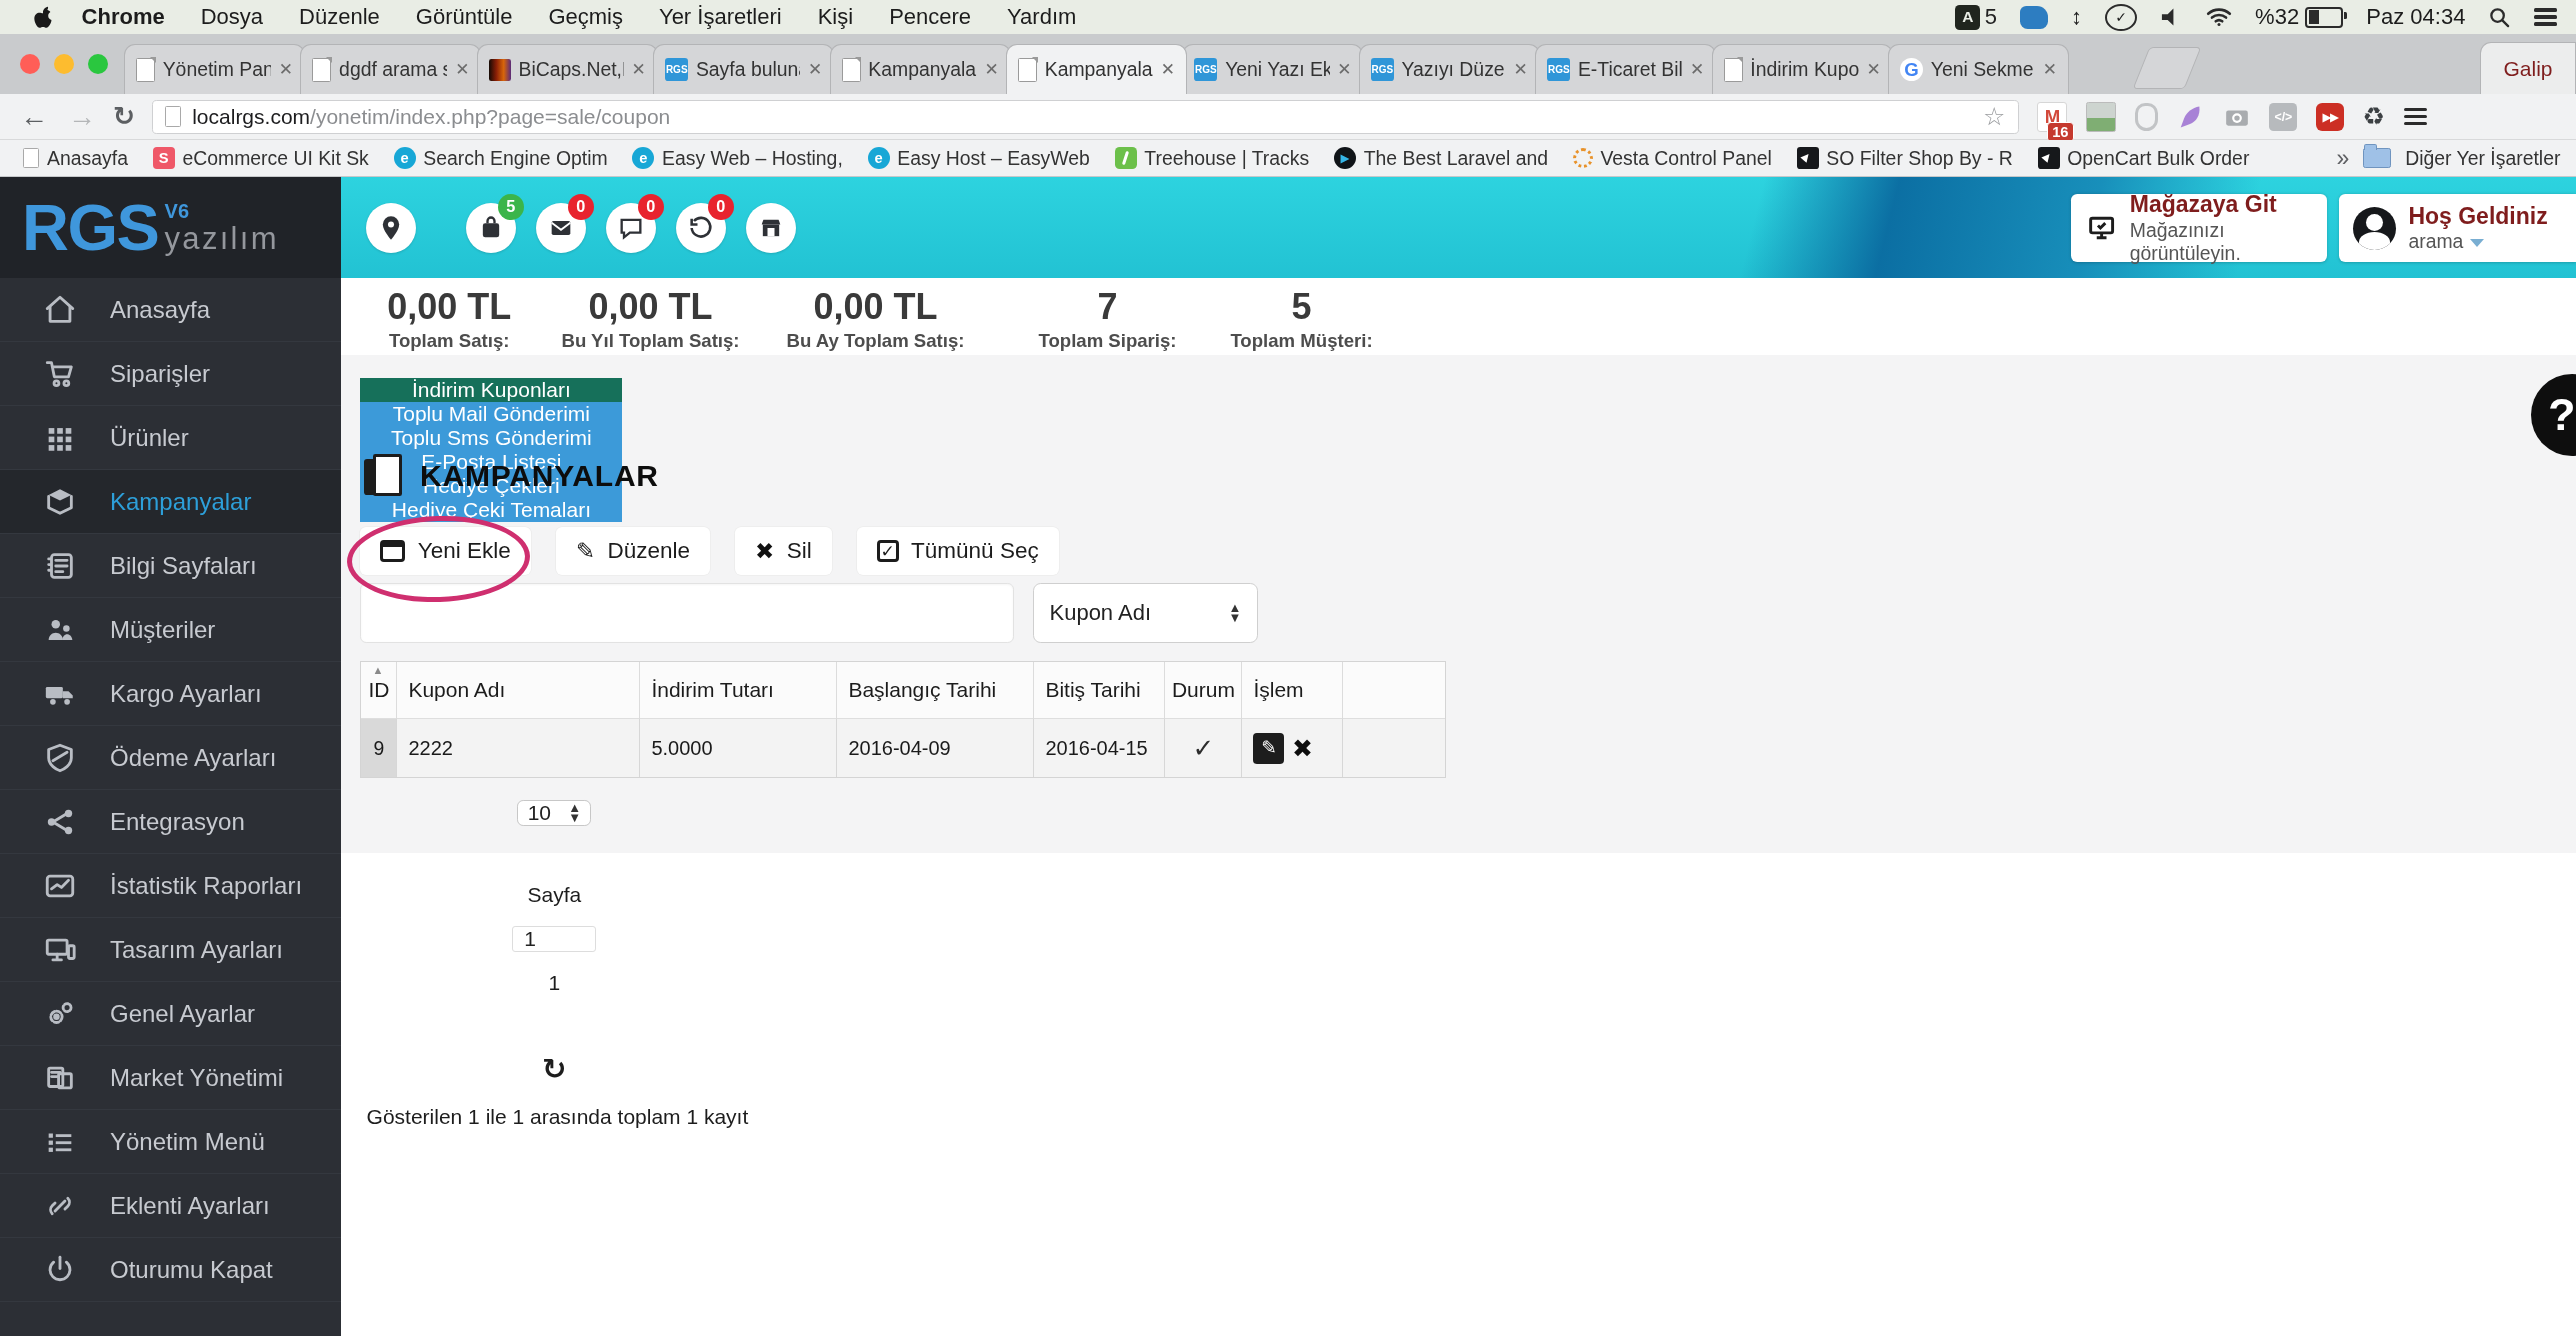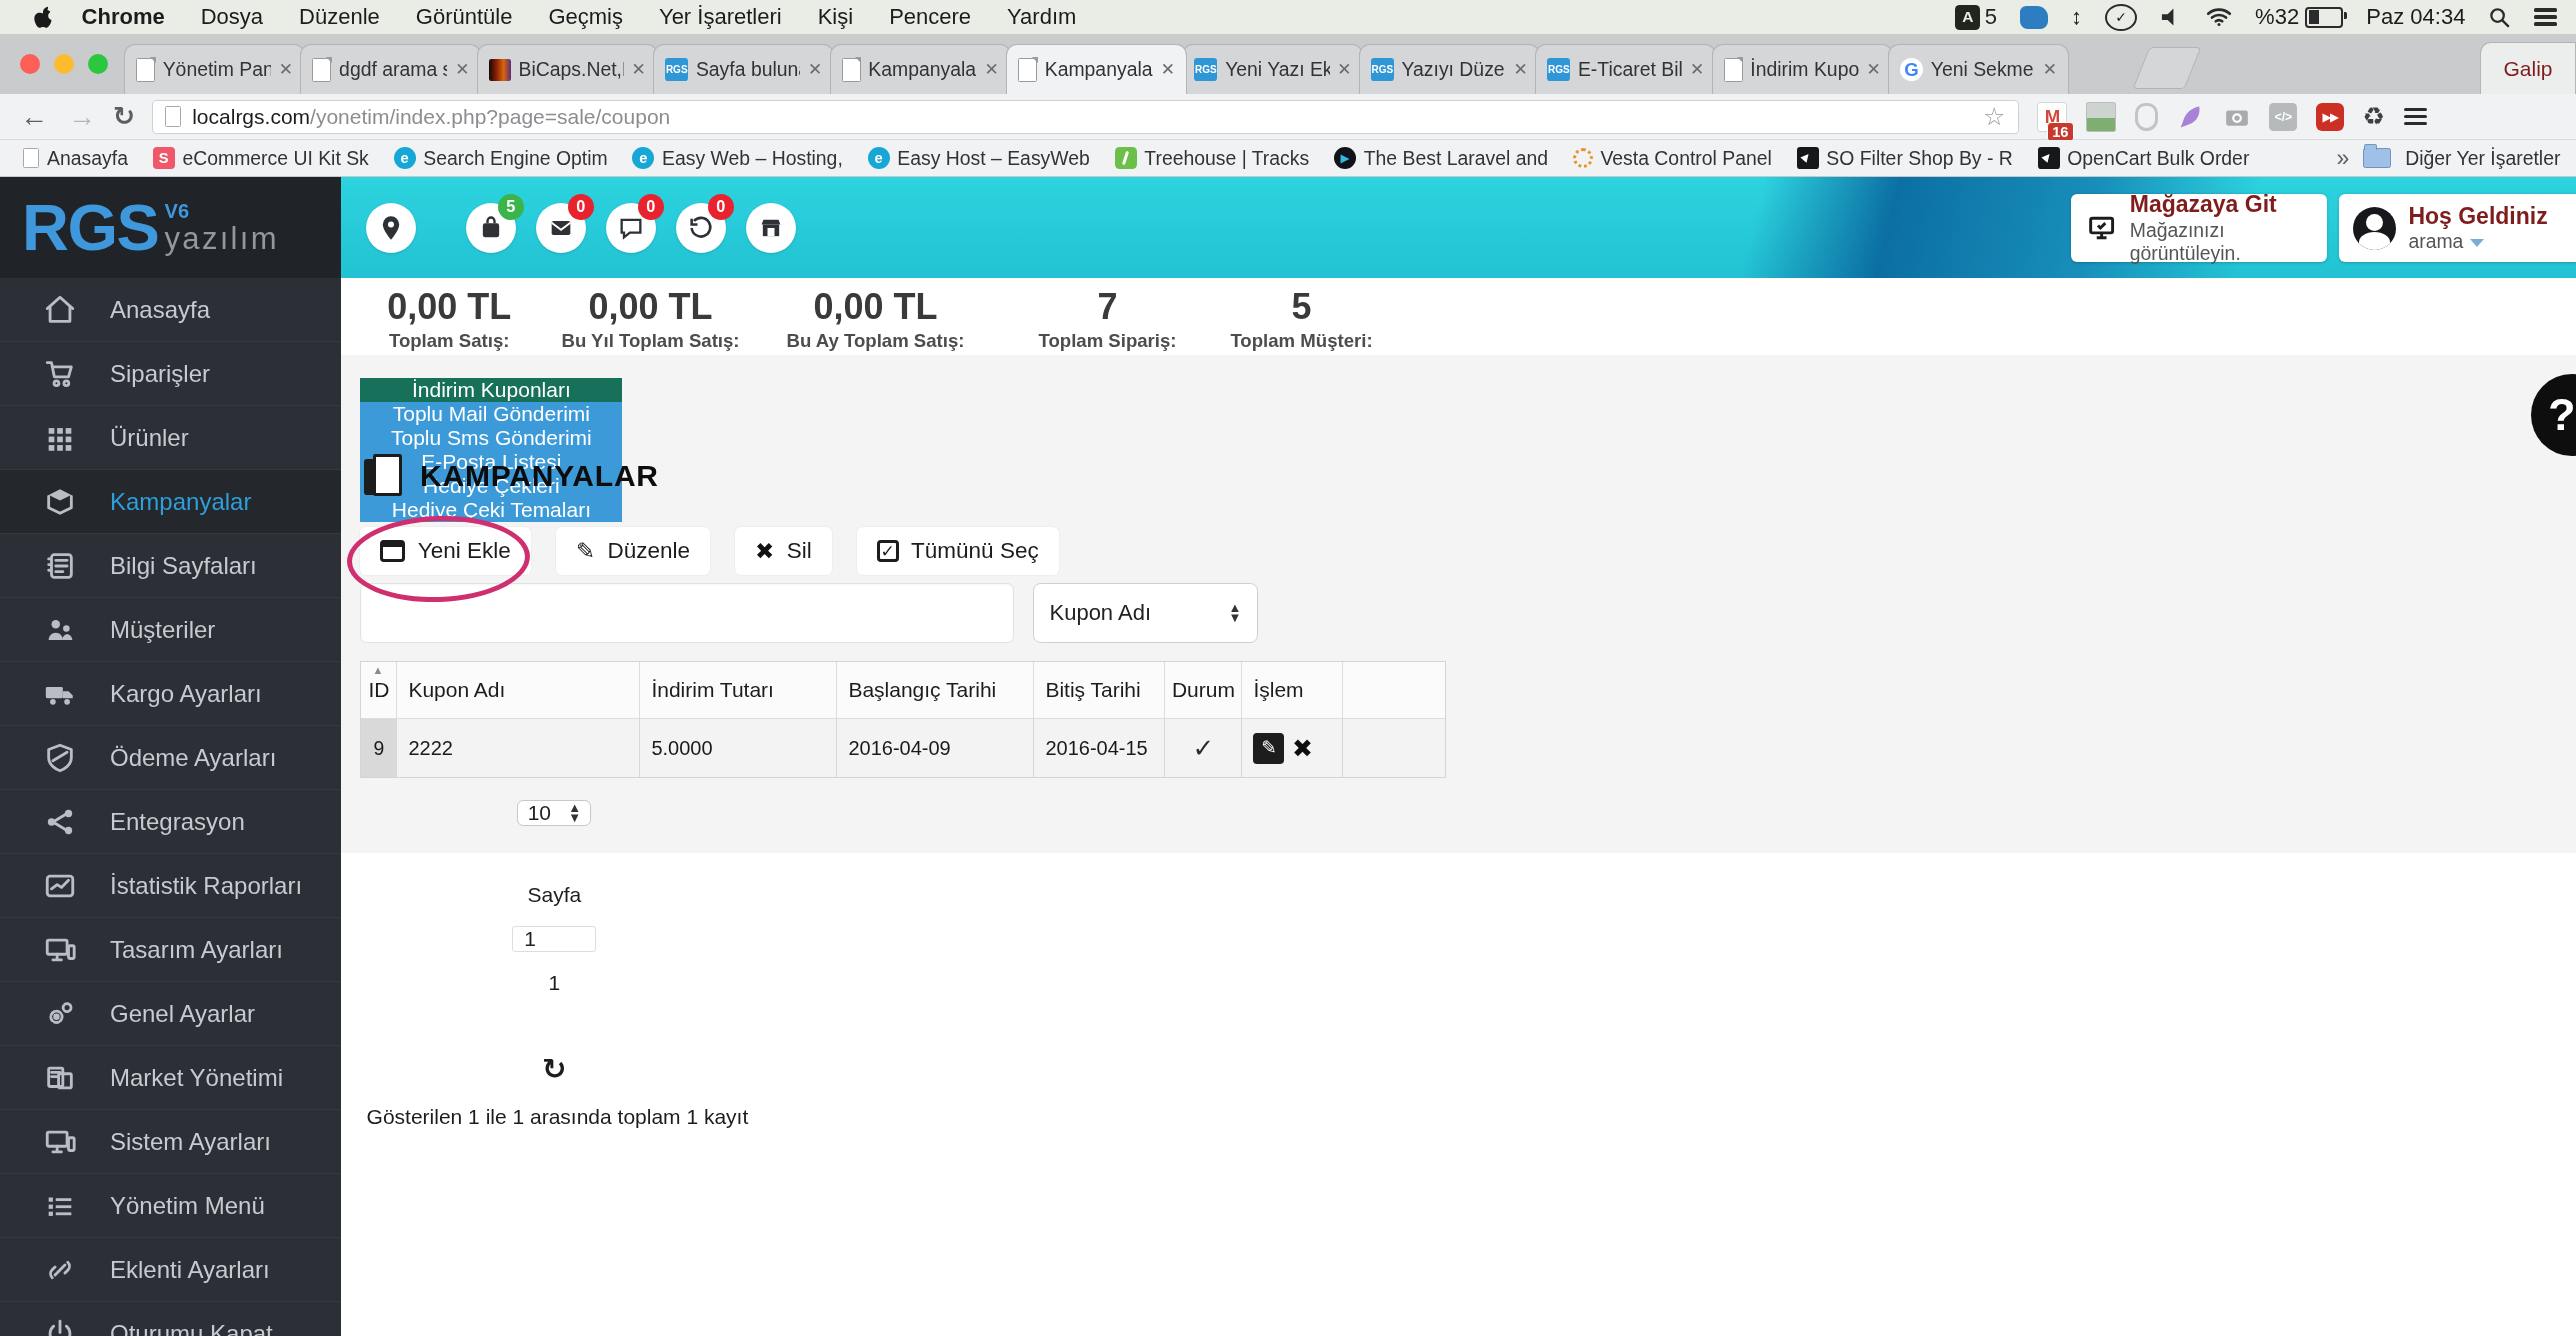--- a/index.html
+++ b/index.html
@@ -533,28 +533,20 @@
       </div>
       <div class="sitem">
         <svg viewBox="0 0 24 24" class="sicon">
             <rect x="4" y="5" width="10" height="13" rx="1"></rect>
             <rect x="11" y="9" width="9" height="10" rx="1"></rect>
             <path d="M6 8h6M6 11h4"></path>
           </svg>
         <span>Market Yönetimi</span>
       </div>
       <div class="sitem">
-        <svg viewBox="0 0 24 24" class="sicon">
-            <rect x="3" y="5" width="14" height="10" rx="1"></rect>
-            <path d="M7 19h6M10 15v4"></path>
-            <rect x="18" y="9" width="4" height="9" rx="1"></rect>
-          </svg>
-        <span>Sistem Ayarları</span>
-      </div>
-      <div class="sitem">
         <svg viewBox="0 0 24 24">
             <g class="sfill">
               <rect x="4" y="6" width="3" height="3"></rect>
               <rect x="4" y="11" width="3" height="3"></rect>
               <rect x="4" y="16" width="3" height="3"></rect>
               <rect x="9" y="6.5" width="11" height="2"></rect>
               <rect x="9" y="11.5" width="11" height="2"></rect>
               <rect x="9" y="16.5" width="11" height="2"></rect>
             </g>
           </svg>

